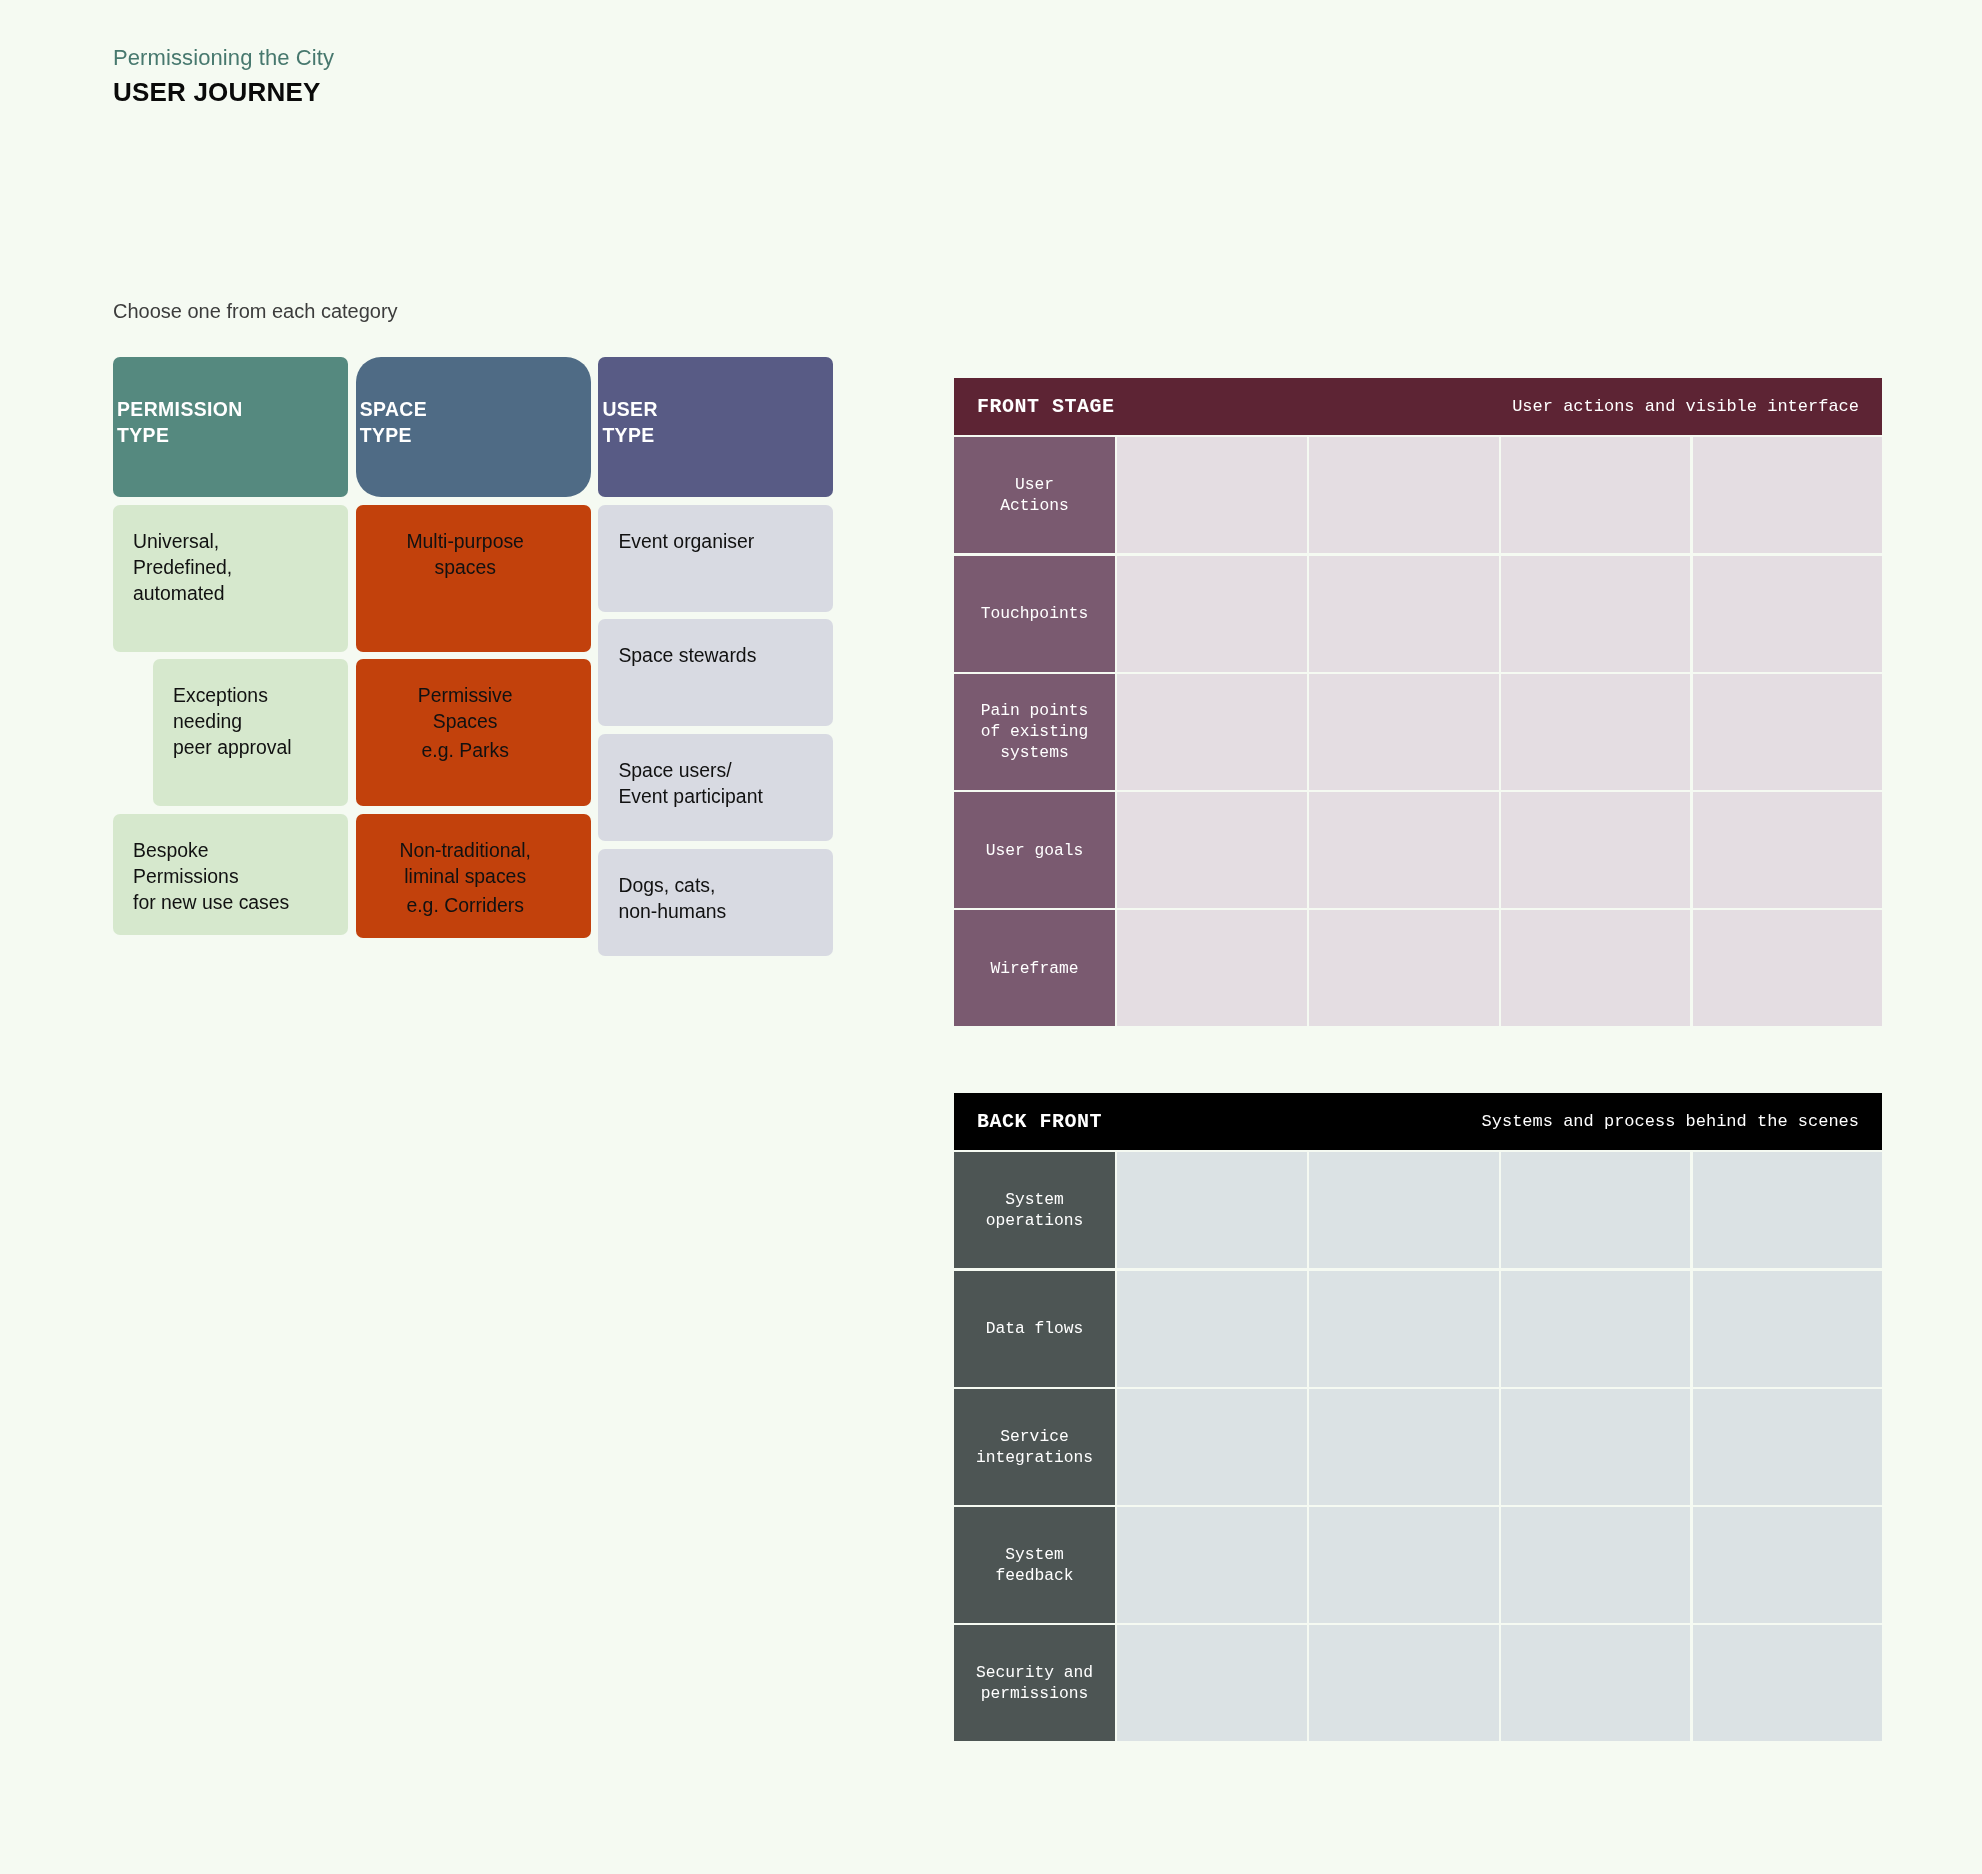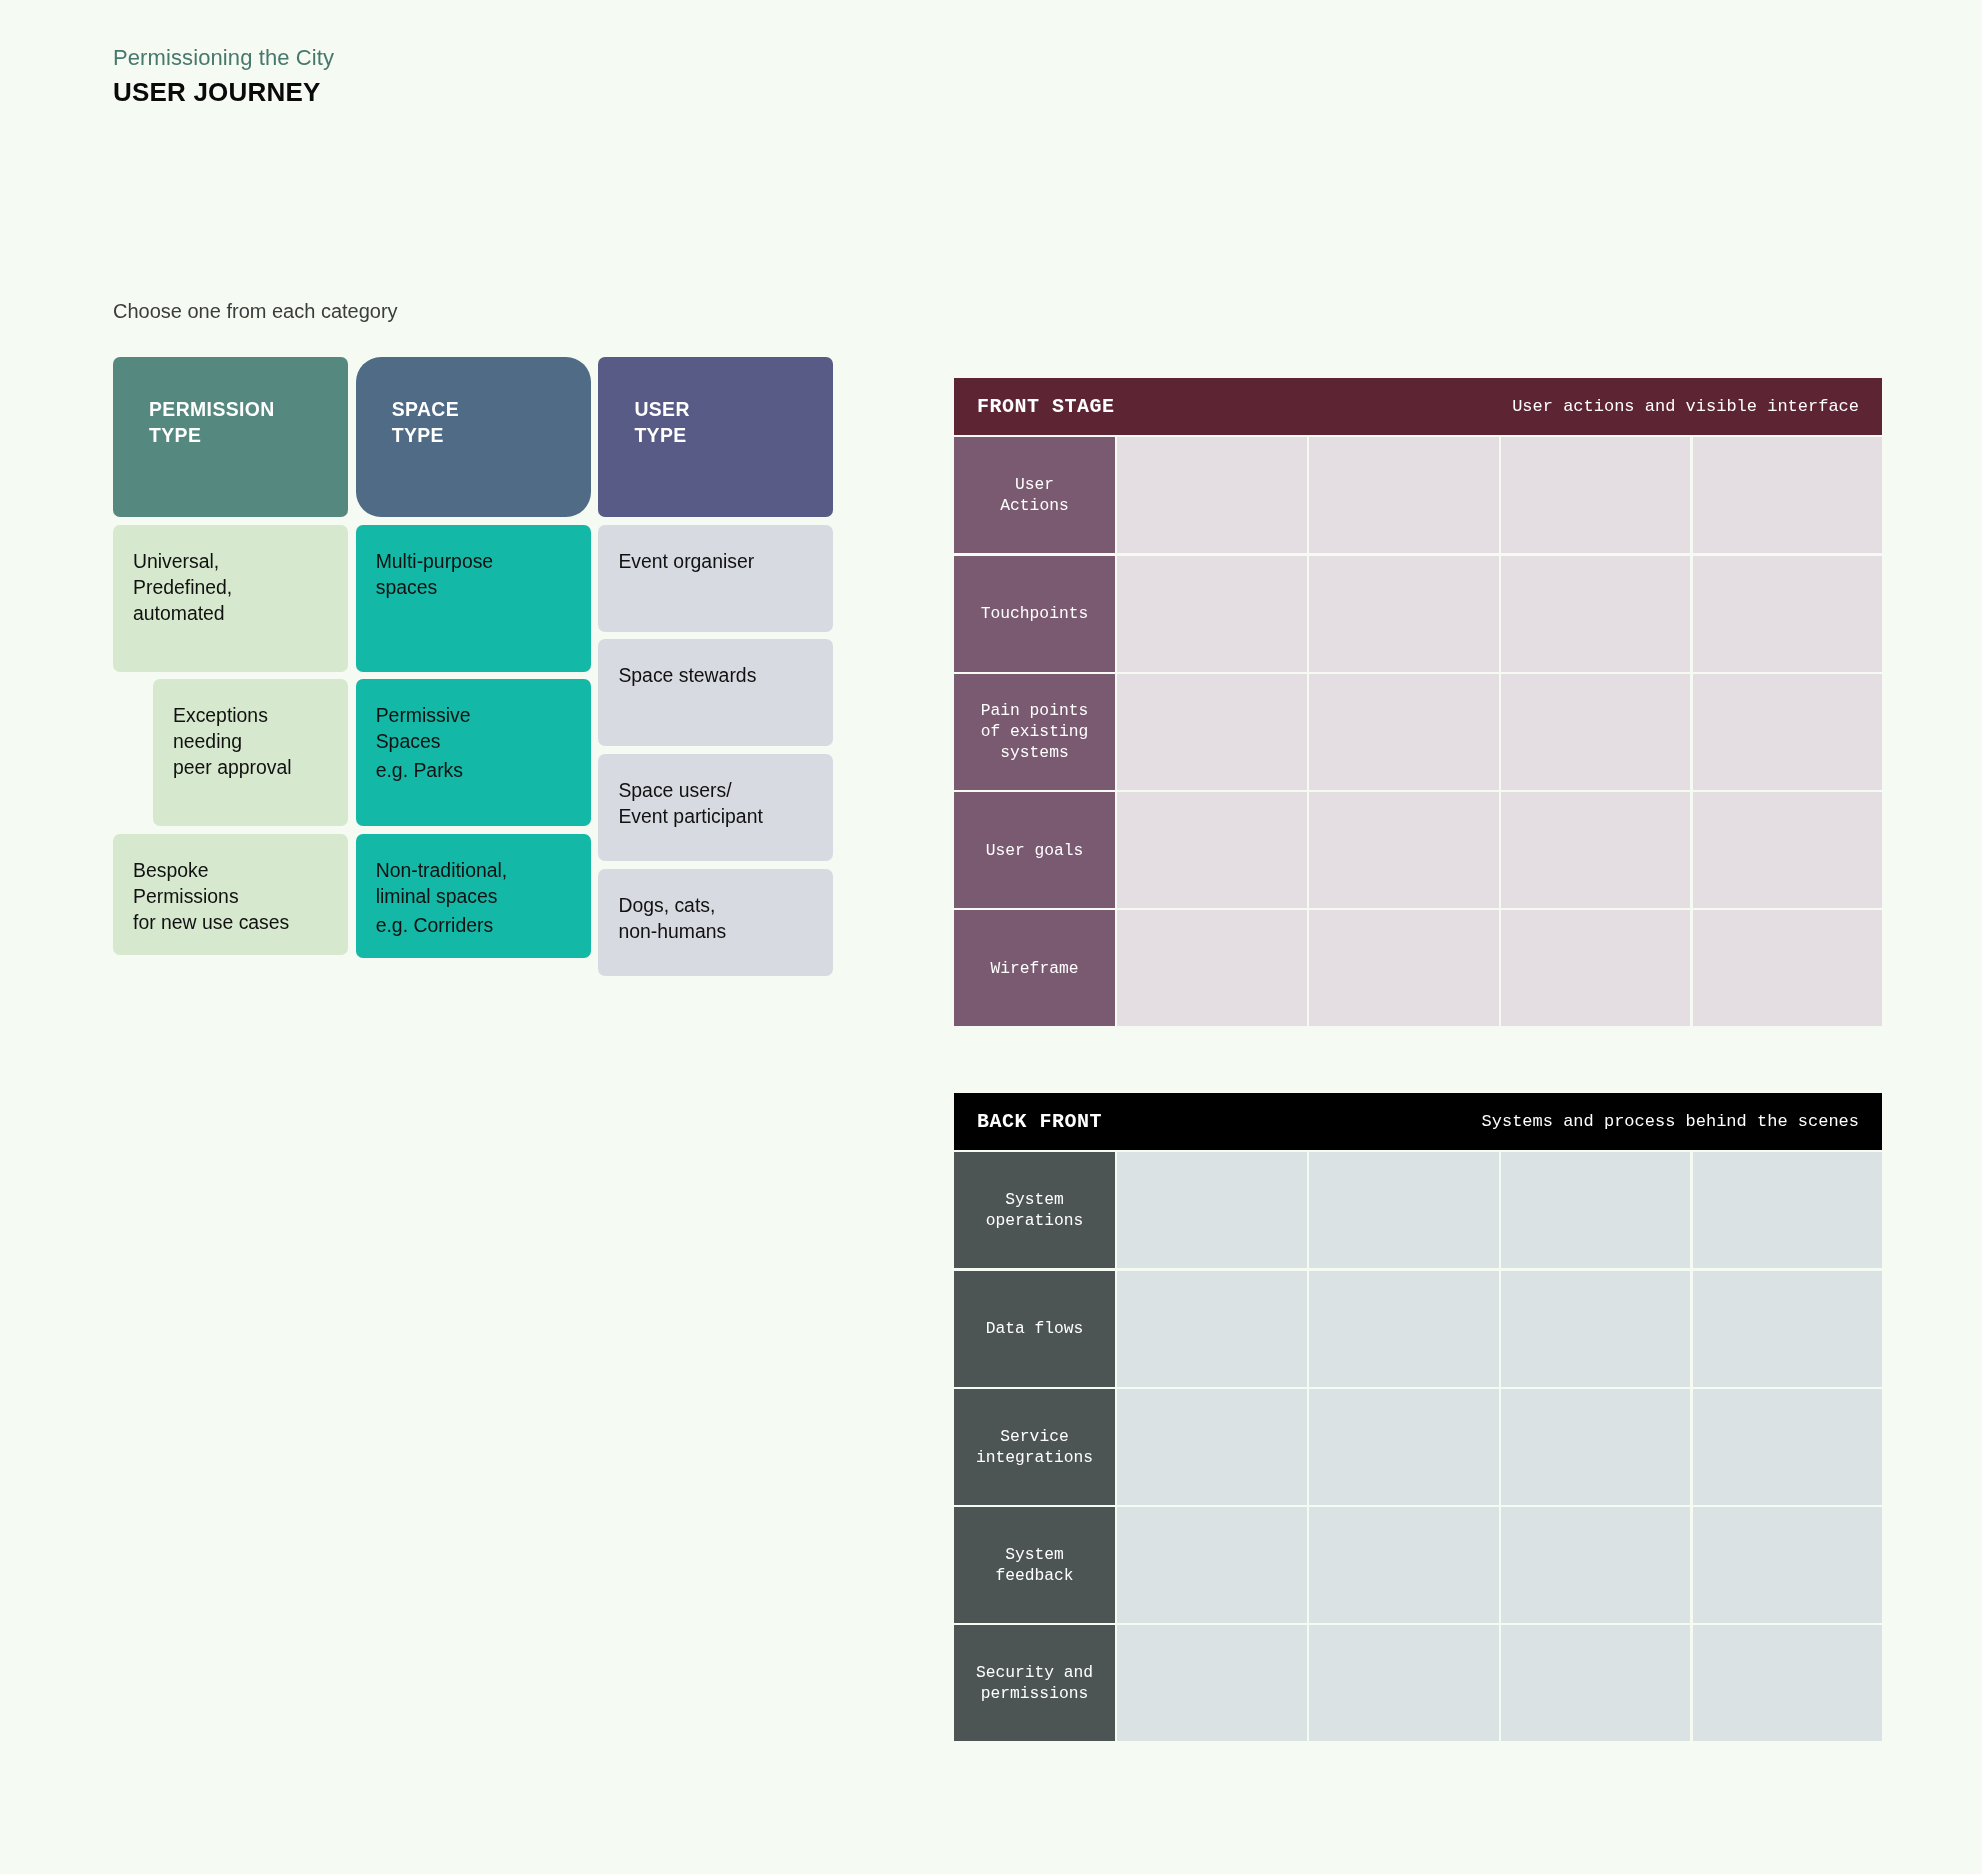--- a/index.html
+++ b/index.html
@@ -57,24 +57,24 @@
     gap: 7.7px;
     align-items: flex-start;
   }
   .chooser-col {
     width: 235px;
     display: flex;
     flex-direction: column;
     gap: 7.7px;
   }
   .col-head {
-    height: 160px;
+    height: 140px;
     border-radius: 7px;
     box-sizing: border-box;
-    padding: 39px 20px 0 36px;
+    padding: 39px 20px 0 4px;
     color: #ffffff;
     font-size: 19.4px;
     font-weight: 700;
     line-height: 1.35;
     letter-spacing: 0.4px;
     white-space: pre-line;
   }
   .col-head.permission { background: #55897f; }
   .col-head.space      { background: #4f6b85; border-radius: 25px; }
   .col-head.user       { background: #585b85; }
@@ -91,21 +91,21 @@
     white-space: pre-line;
     font-weight: 400;
   }
   .opt-card .opt-sub {
     font-size: 19.4px;
     line-height: 1.34;
     margin-top: 3.1px;
     font-weight: 400;
   }
   .col-permission .opt-card { background: #d6e8cd; }
-  .col-space .opt-card      { background: #14b8a6; }
+  .col-space .opt-card      { background: #c2410c; text-align: center; }
   .col-user .opt-card       { background: #d8dae2; }
 
   
   .col-permission .opt-card:nth-of-type(1) { height: 147px; }
   .col-permission .opt-card:nth-of-type(2) { height: 147px; }
   .col-permission .opt-card:nth-of-type(3) { height: 147px; margin-left: 40px; }
   .col-space .opt-card:nth-of-type(1) { height: 147px; }
   .col-space .opt-card:nth-of-type(2) { height: 147px; }
   .col-space .opt-card:nth-of-type(3) { height: 147px; }
   .col-user .opt-card { height: 107px; }

